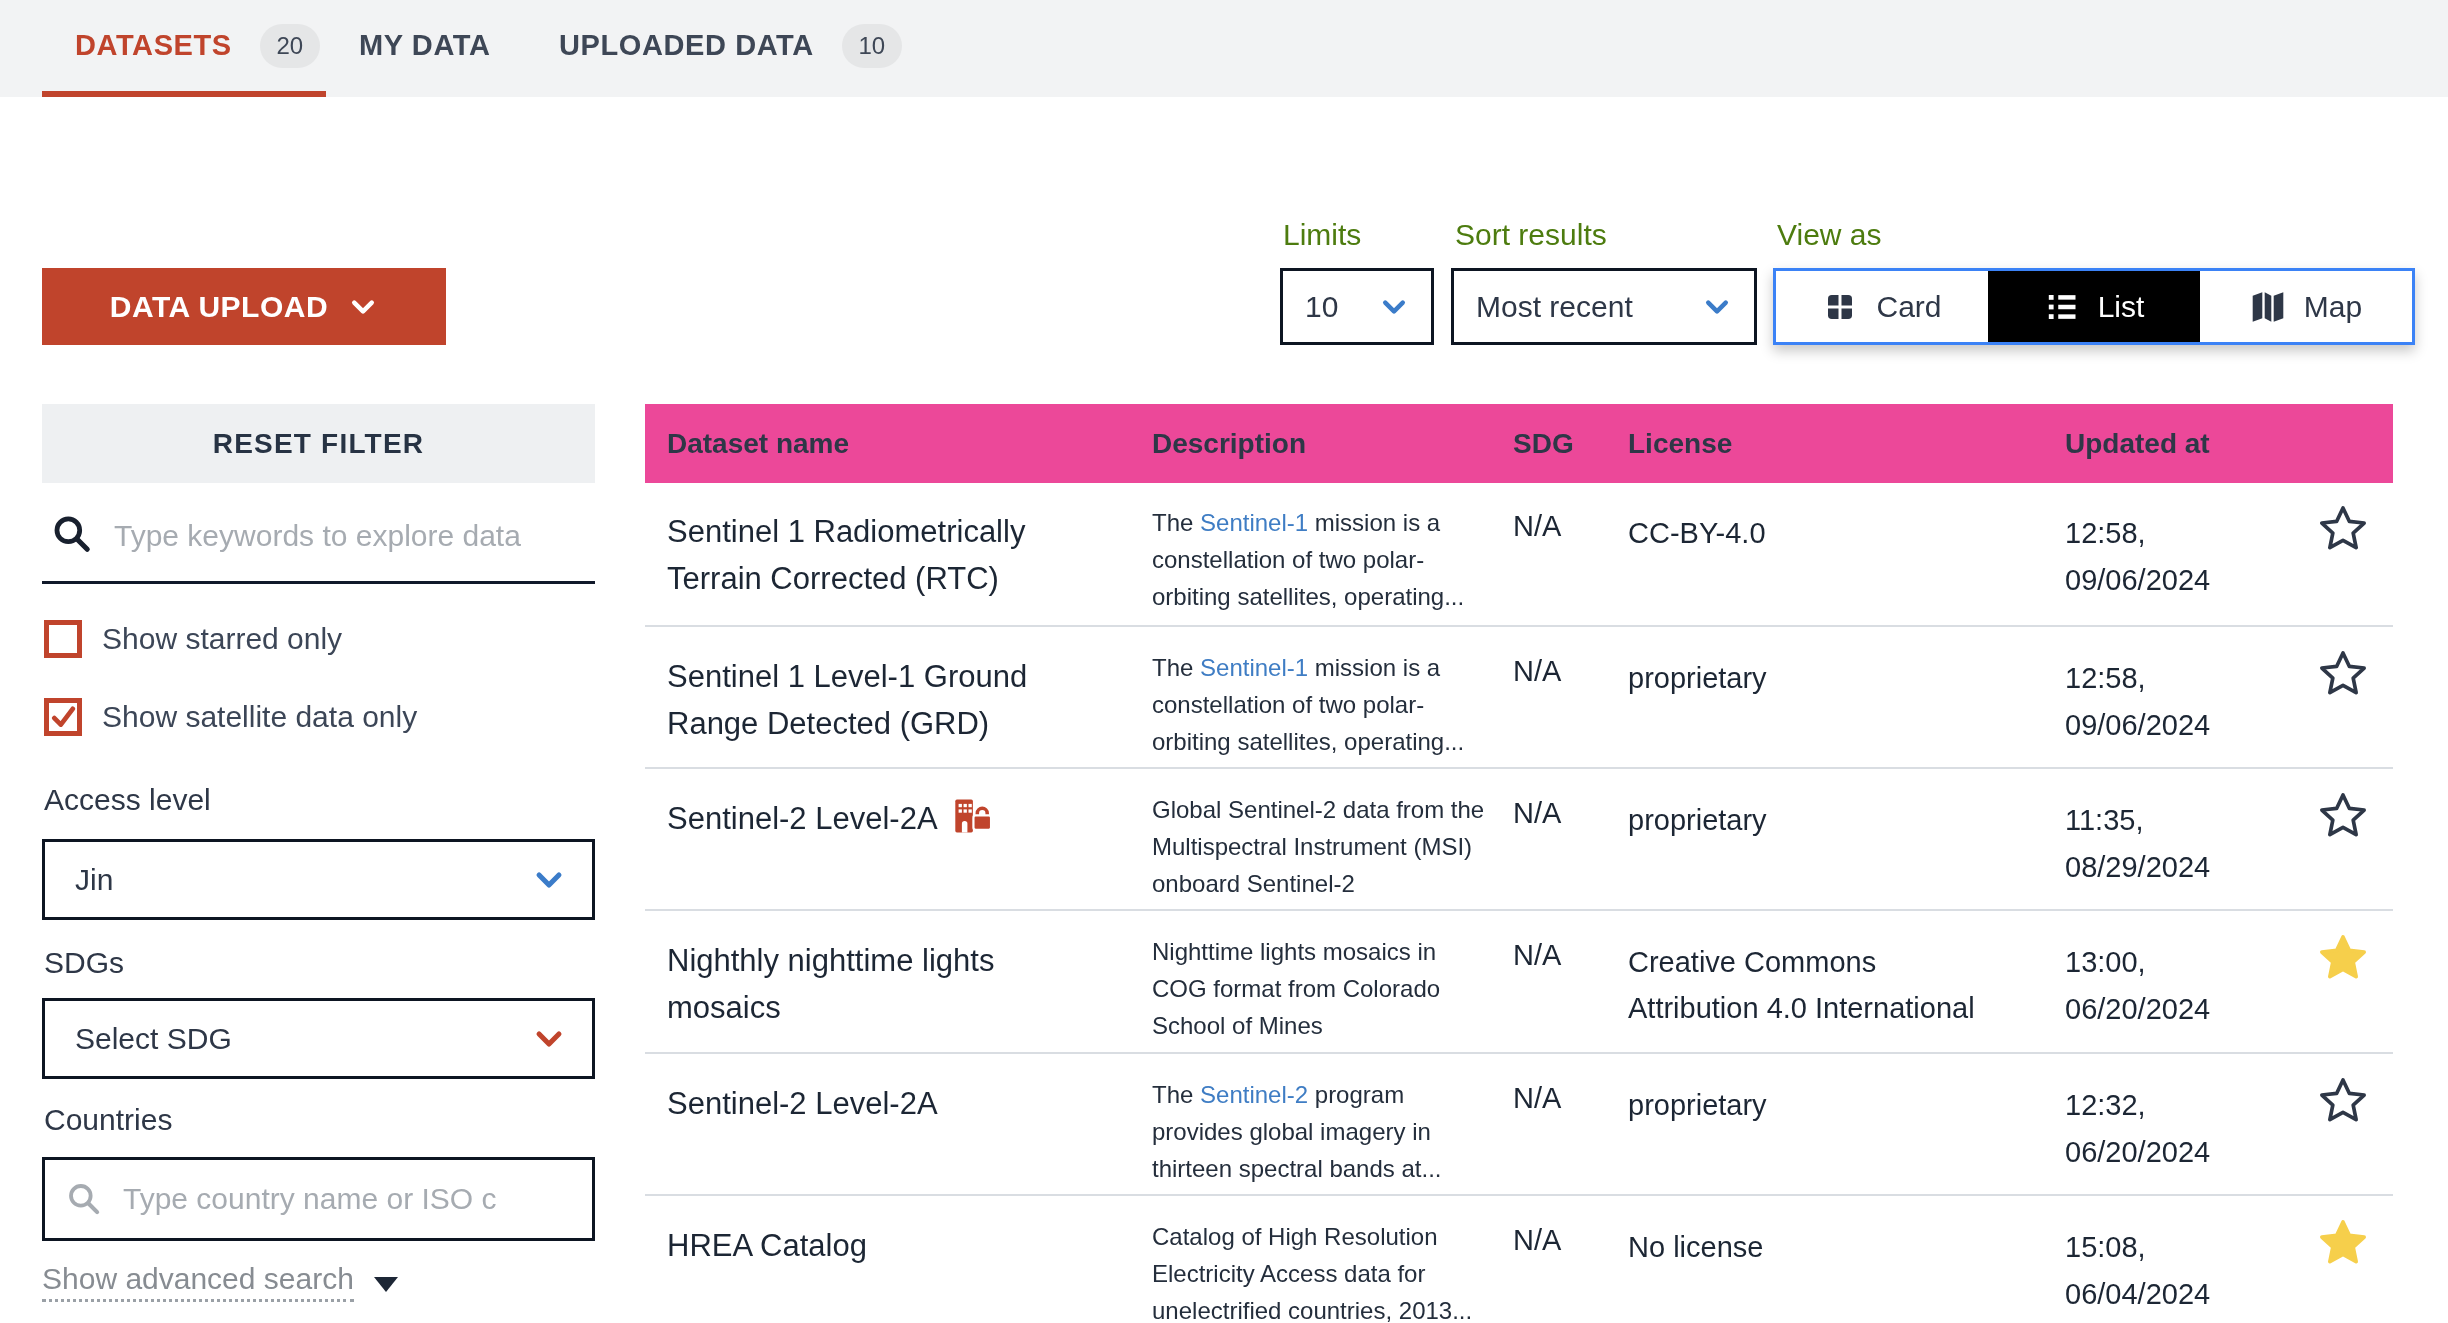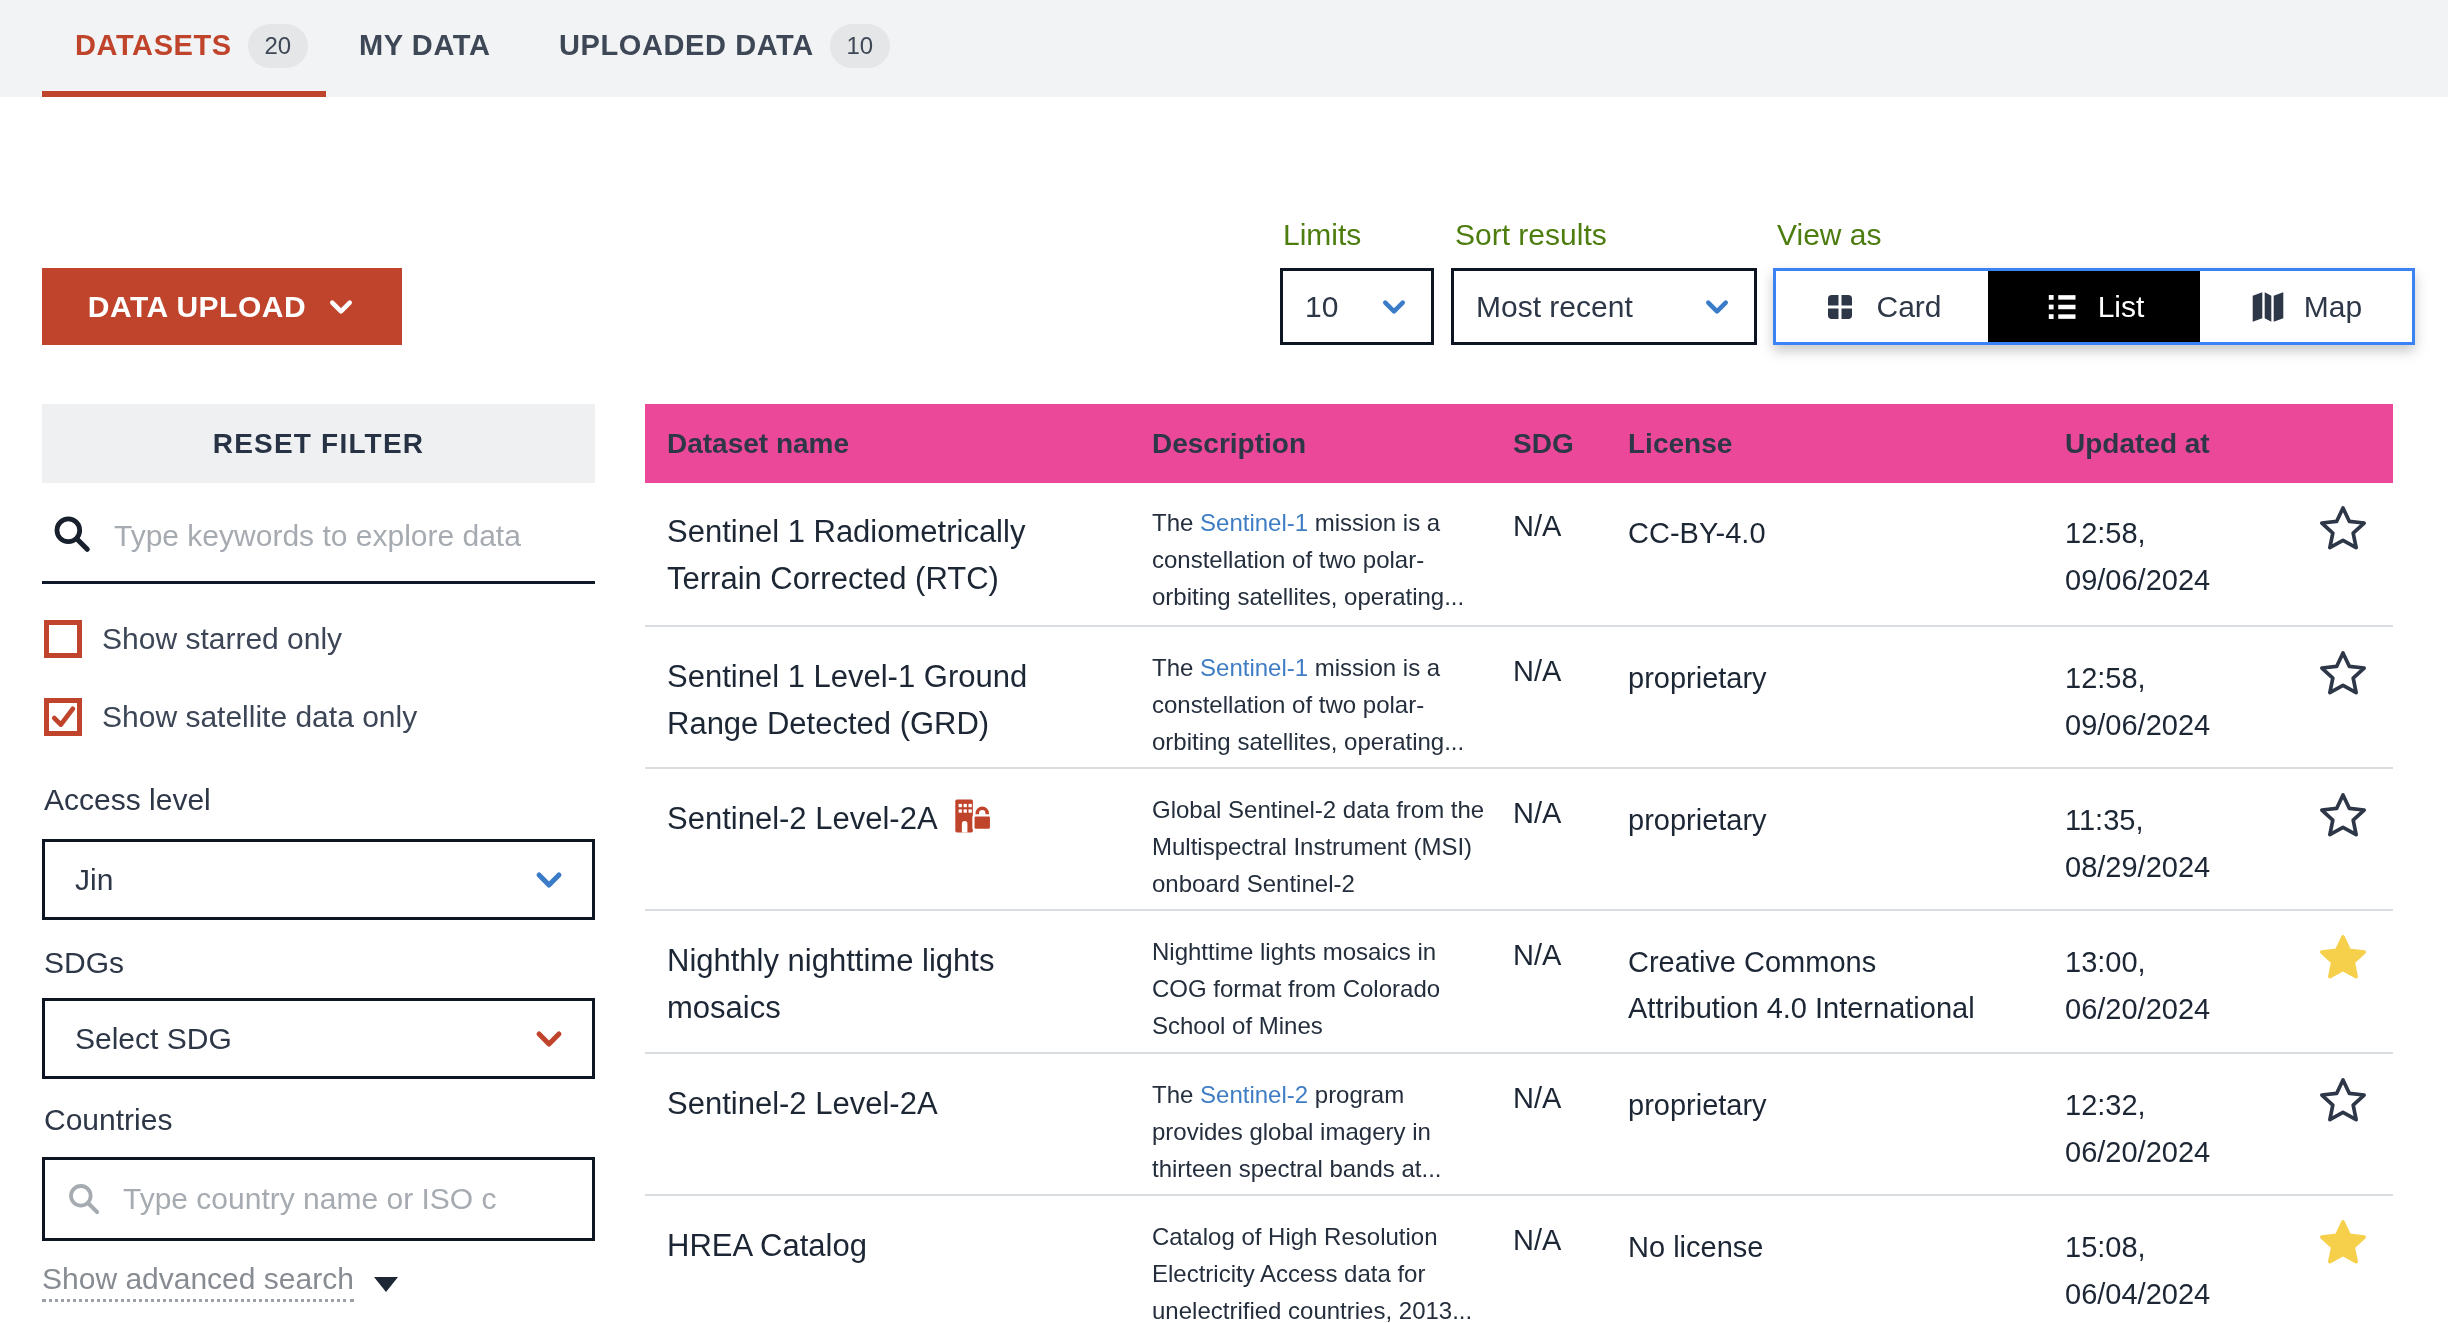--- a/index.html
+++ b/index.html
@@ -1,29 +1,29 @@
 <!DOCTYPE html>
 <html><head>
 <meta charset="utf-8">
 <style>
   html,body{margin:0;padding:0;background:#fff;}
   #app{position:relative;width:2448px;height:1323px;overflow:hidden;background:#fff;
        font-family:"Liberation Sans", sans-serif;color:#2e3747;}
 
   
   .tabbar{position:absolute;left:0;top:0;width:2448px;height:97px;background:#f2f3f4;}
-  .tab{position:absolute;top:0;height:91px;display:flex;align-items:center;gap:16px;cursor:pointer;}
+  .tab{position:absolute;top:0;height:91px;display:flex;align-items:center;gap:28px;cursor:pointer;}
   .tab-label{font-size:29px;font-weight:bold;letter-spacing:.6px;color:#3e4756;}
   .tab.active .tab-label{color:#c0442c;}
   .badge{background:#e5e6e7;border-radius:26px;min-width:30px;padding:8px 15px;
          font-size:24px;color:#3e4756;text-align:center;}
   .tab-underline{position:absolute;left:42px;top:91px;width:284px;height:6px;background:#c0442c;}
 
   
-  .btn-upload{position:absolute;left:42px;top:268px;width:360px;height:77px;background:#c0442c;
+  .btn-upload{position:absolute;left:42px;top:268px;width:404px;height:77px;background:#c0442c;
       border:none;color:#fff;font-weight:bold;font-size:30px;letter-spacing:.5px;
       display:flex;align-items:center;justify-content:center;gap:20px;cursor:pointer;
       font-family:"Liberation Sans",sans-serif;}
   .ctl-label{position:absolute;top:218px;font-size:30px;color:#4d7c0f;}
   .selectbox{position:absolute;top:268px;height:77px;border:3px solid #0d1522;background:#fff;
       display:flex;align-items:center;justify-content:space-between;box-sizing:border-box;
       padding:0 22px;font-size:30px;color:#2e3747;cursor:pointer;}
   .seg-group{position:absolute;left:1773px;top:268px;width:642px;height:77px;border:3px solid #3b82f6;
       box-sizing:border-box;display:flex;background:#fff;box-shadow:0 6px 12px rgba(0,0,0,.22);}
   .seg{flex:1;display:flex;align-items:center;justify-content:center;gap:18px;font-size:30px;

